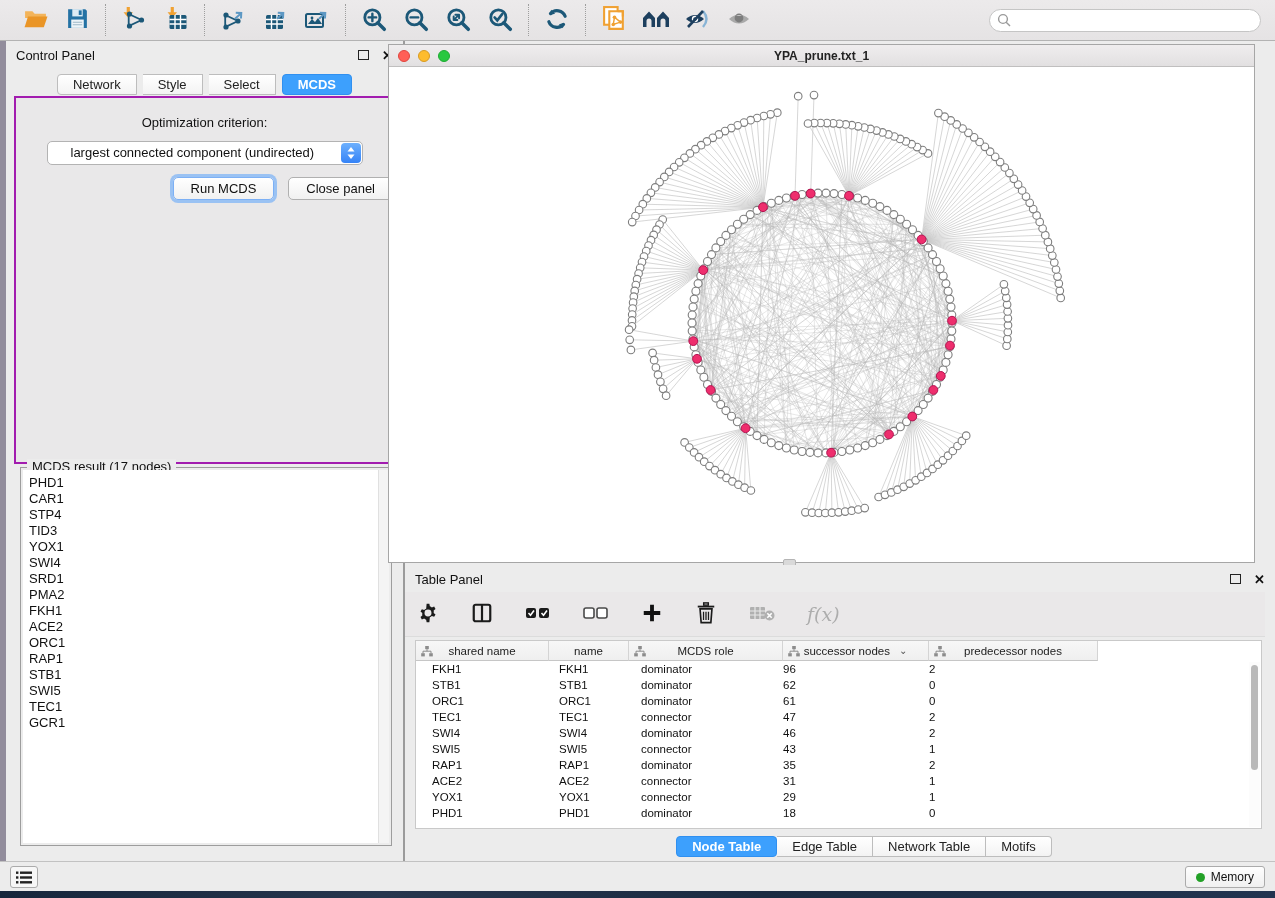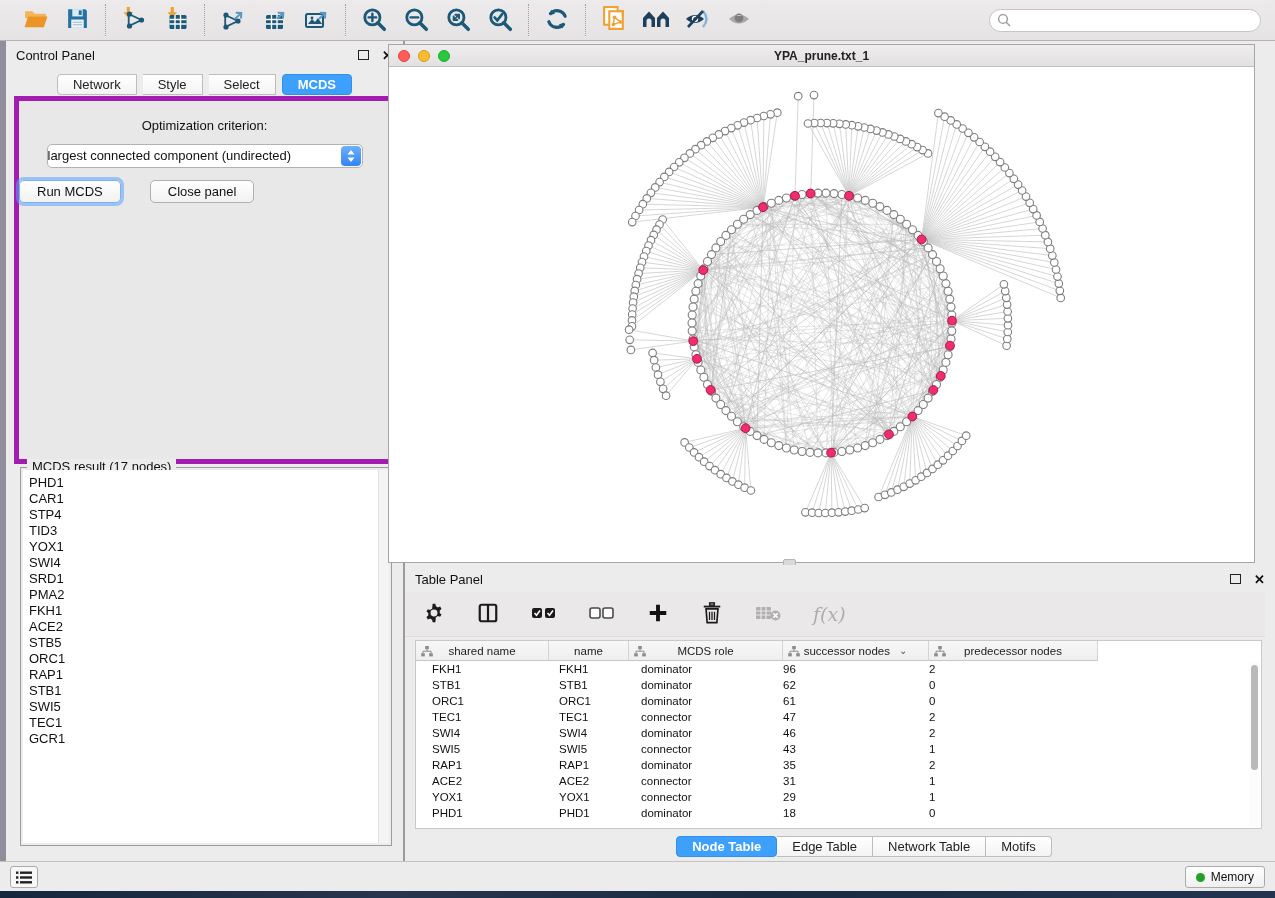--- a/index.html
+++ b/index.html
@@ -30,28 +30,28 @@
   .panel-title { font-size:13px; color:#111; }
   .win-float { margin-left:auto; width:11px; height:10px; border:1.6px solid #222; background:transparent; cursor:pointer; }
   .win-close { margin-left:13px; font-size:13px; font-weight:bold; color:#111; cursor:pointer; line-height:1; }
   .cp-tabs { position:absolute; top:33px; left:0; width:100%; display:flex; justify-content:center;gap:6px; }
   .seg-btn { height:21px; padding:0 15px; font-size:13px; color:#222; background:linear-gradient(#ffffff,#f3f3f3);
     border:1px solid #bdbdbd; border-left:none; cursor:pointer; font-family:inherit; }
   .seg-btn.first { border-left:1px solid #bdbdbd; border-radius:4px 0 0 4px; }
   .seg-btn.lastwhite { border-radius:0; }
   .seg-btn.sel { background:#3da0fd; border:1px solid #3090f0; color:#fff; border-radius:4px; font-weight:bold; }
   .cp-body { position:absolute; left:8px; top:55px; width:381px; height:368px;
-    background:#e9e8e9; border:5px solid #a21caf; }
+    background:#e9e8e9; border:2px solid #a21caf; }
   .crit-label { text-align:center; margin-top:17px; font-size:13px; color:#111; }
   .mac-select { position:relative; width:316px; height:24px; margin:11px auto 0;
     background:#fff; border:1px solid #b3b3b3; border-radius:5px; cursor:pointer; }
-  .mac-select .val { font-size:13px; color:#111; line-height:22px; padding-left:0; white-space:nowrap; }
+  .mac-select .val { font-size:13px; color:#111; line-height:22px; padding-left:23px; white-space:nowrap; }
   .mac-stepper { position:absolute; right:1px; top:1px; width:20px; height:20px; border-radius:4px;
     background:linear-gradient(#6db0fd,#3583f7); display:flex; align-items:center; justify-content:center; }
-  .btn-row { display:flex; justify-content:flex-start; gap:29px; margin-top:12px; }
+  .btn-row { display:flex; justify-content:flex-end; gap:14px; margin-top:12px; }
   .mac-btn { height:23px; padding:0 17px; font-size:13px; color:#111; font-family:inherit;
     background:linear-gradient(#ffffff,#f1f1f1); border:1px solid #b0b0b0; border-radius:5px; cursor:pointer; }
   .mac-btn.focused { box-shadow:0 0 0 3px rgba(90,162,252,.55); border-color:#7cb0f5; }
   .result-group { position:absolute; left:14px; top:426px; width:372px; height:379px; border:1px solid #9d9d9d; }
   .result-legend { position:absolute; top:-9px; left:6px; background:#ececec; padding:0 5px; font-size:13px; color:#111; }
   .result-list { position:absolute; left:2px; top:2px; right:2px; bottom:2px; background:#fff; overflow:hidden; }
   .result-scroll { position:absolute; right:0; top:0; bottom:0; width:11px; background:#f4f4f4; border-left:1px solid #e0e0e0; }
   .result-item { font-size:13px; color:#111; line-height:16px; padding-left:6px; }
   .result-pad { height:5px; }
 
@@ -71,21 +71,21 @@
   .tl.red { left:9px; background:#ff5f57; border:1px solid #e0443e; }
   .tl.yellow { left:29px; background:#febc2e; border:1px solid #d89b22; }
   .tl.green { left:49px; background:#28c840; border:1px solid #1eab32; }
   .net-title { position:absolute; left:0; right:0; top:0; height:22px; text-align:center;
     font-size:12px; font-weight:bold; color:#222; line-height:22px; pointer-events:none; }
   .net-view { position:absolute; left:0; top:22px; right:0; bottom:0; background:#fff; overflow:hidden; }
 
   
   .table-panel { position:absolute; left:405px; top:565px; width:870px; height:297px; background:#ececec; }
   .tp-toolbar { position:absolute; left:0; top:27px; right:10px; height:45px; background:#eae8e9;
-    display:flex; align-items:center; gap:32px; padding:0 18px; border-bottom:1px solid #dcdcdc; }
+    display:flex; align-items:center; gap:32px; padding:0 12px; border-bottom:1px solid #dcdcdc; }
   .tp-icon { display:flex; align-items:center; justify-content:center; min-width:22px; height:24px;
     background:transparent; border:none; cursor:pointer; }
   .fx-label { font-family:"DejaVu Serif", serif; font-style:italic; font-size:19px; color:#adadad; }
   .tp-table { position:absolute; left:10px; top:75px; right:13px; bottom:33px; background:#fff;
     border:1px solid #c9c9c9; overflow:hidden; }
   .th-row { display:flex; height:20px; }
   .th-cell { position:relative; background:linear-gradient(#f7f7f7,#efefef); border-right:1px solid #d4d4d4;
     border-bottom:1px solid #c6c6c6; font-size:11.5px; color:#222; display:flex;
     align-items:center; justify-content:center; gap:5px; }
   .th-tree { position:absolute; left:5px; top:5px; }
@@ -313,21 +313,20 @@
       <div class="result-item">PHD1</div>
           <div class="result-item">CAR1</div>
           <div class="result-item">STP4</div>
           <div class="result-item">TID3</div>
           <div class="result-item">YOX1</div>
           <div class="result-item">SWI4</div>
           <div class="result-item">SRD1</div>
           <div class="result-item">PMA2</div>
           <div class="result-item">FKH1</div>
           <div class="result-item">ACE2</div>
-          <div class="result-item">STB5</div>
           <div class="result-item">ORC1</div>
           <div class="result-item">RAP1</div>
           <div class="result-item">STB1</div>
           <div class="result-item">SWI5</div>
           <div class="result-item">TEC1</div>
           <div class="result-item">GCR1</div>
           <div class="result-scroll"></div>
         </div>
     </div>
   </div>

